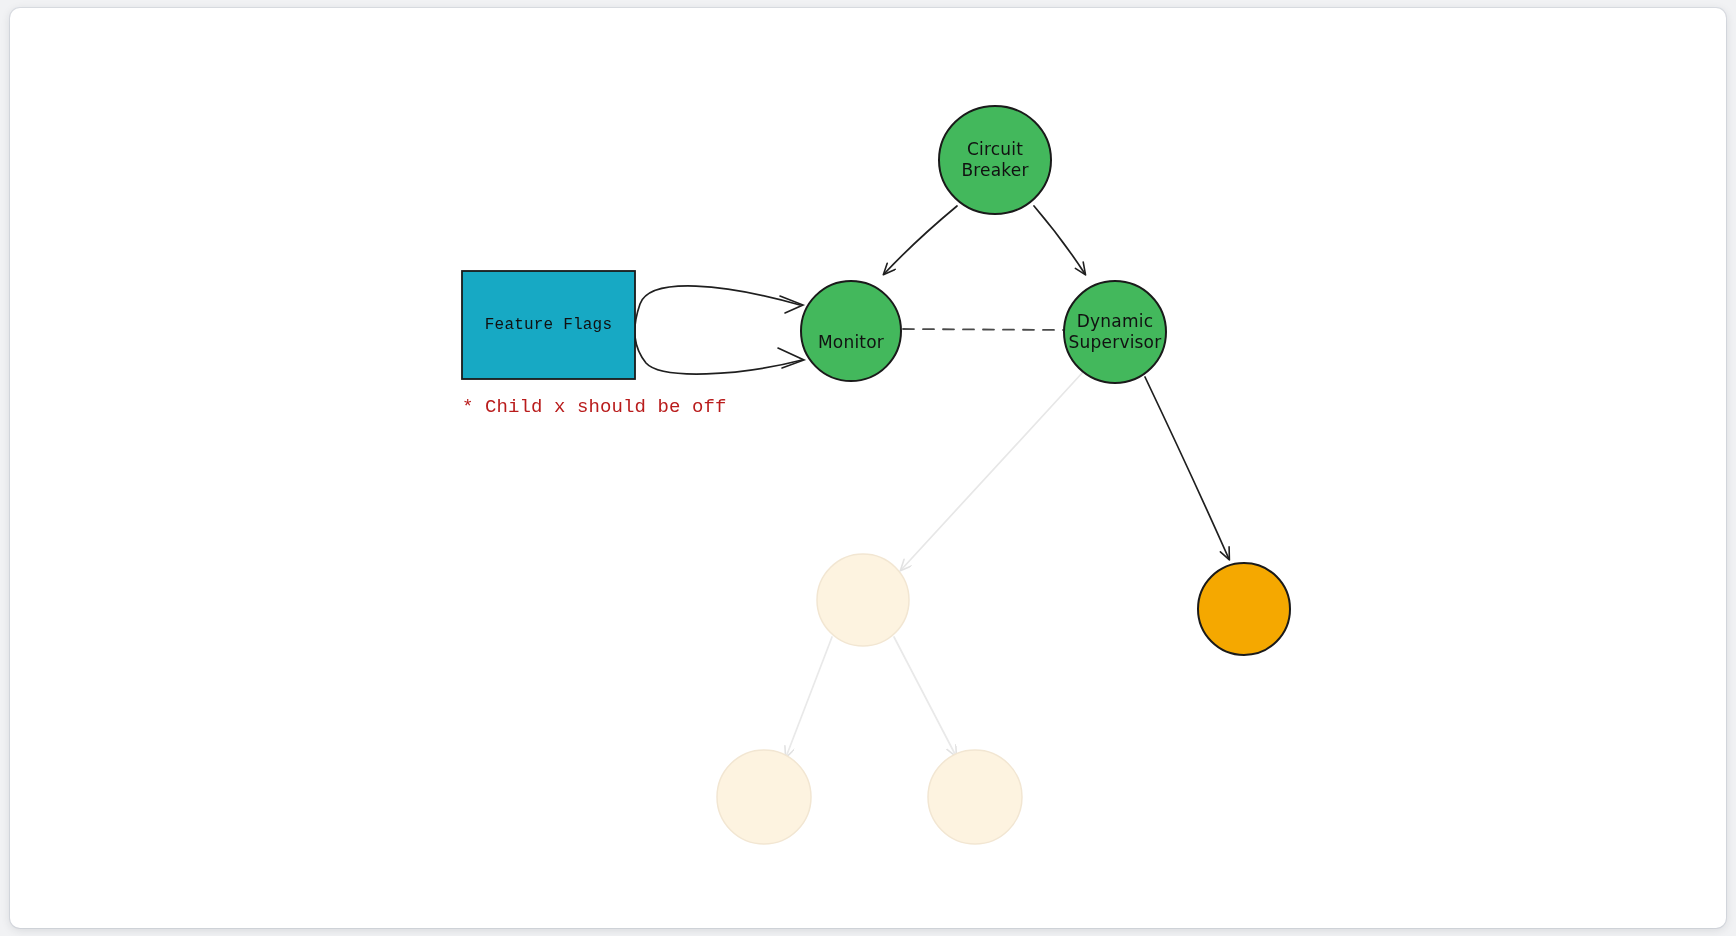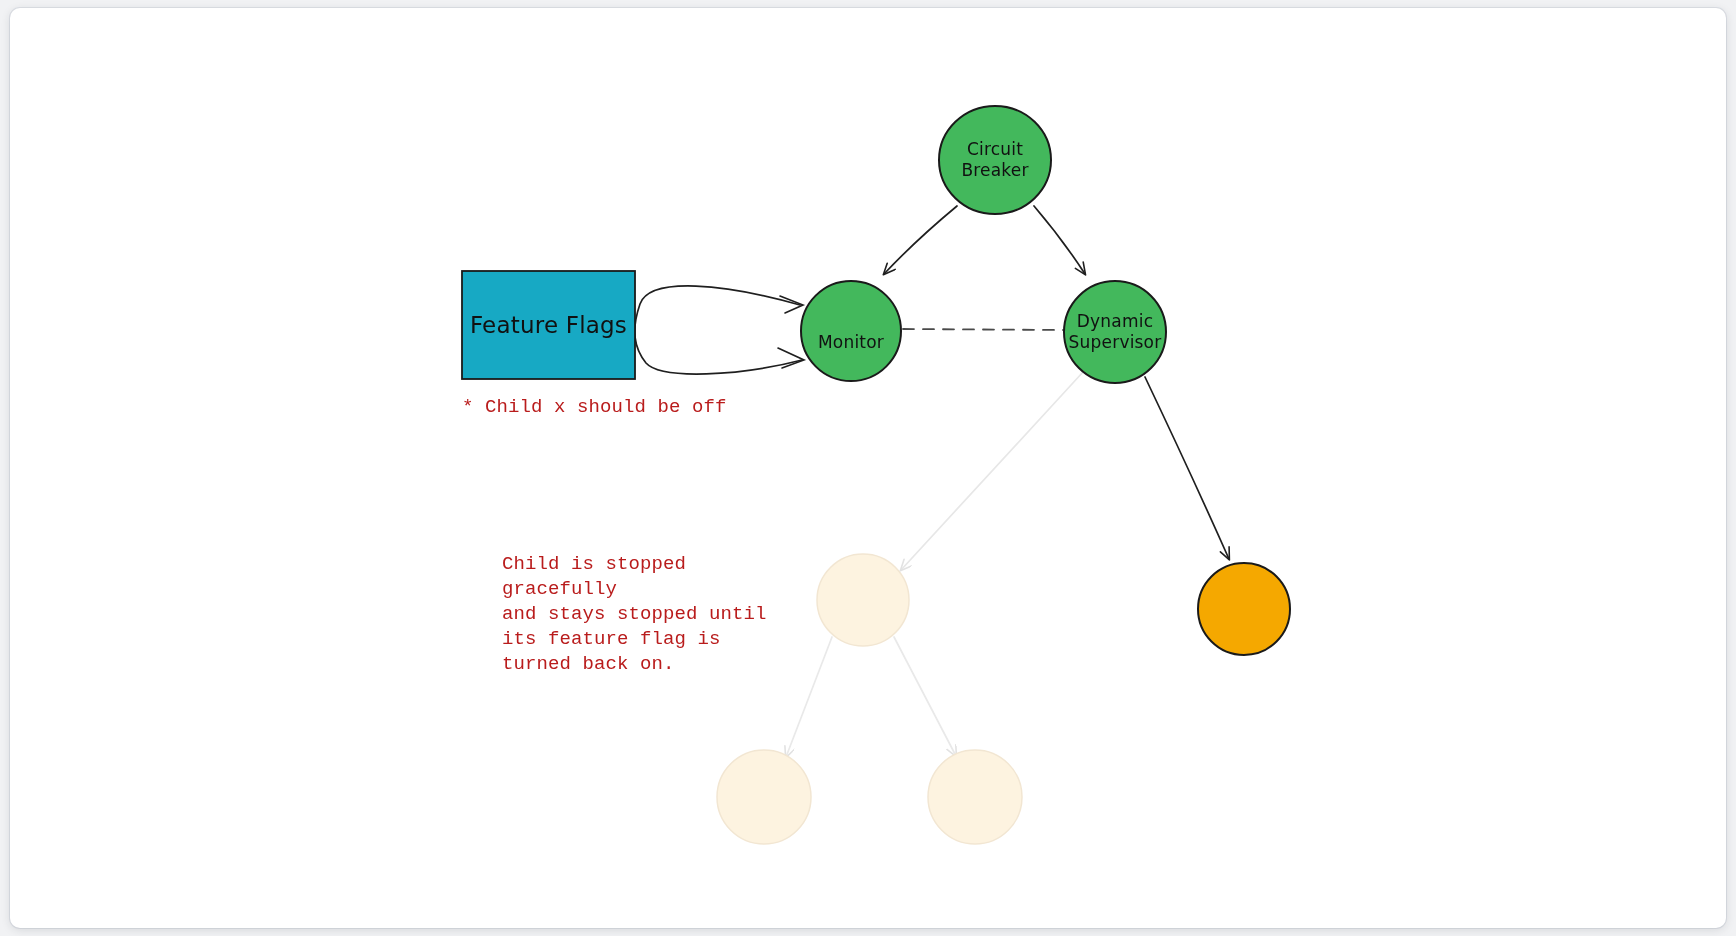--- a/index.html
+++ b/index.html
@@ -45,22 +45,23 @@
     color: #111111;
     font-family: "DejaVu Sans", sans-serif;
     font-size: 17px;
     line-height: 21px;
     text-align: center;
     white-space: pre;
     pointer-events: none;
     letter-spacing: 0.2px;
   }
   .rect-label {
-    font-size: 23px;
+    font-size: 16px;
     line-height: 24px;
+    font-family: Liberation Mono, monospace;
   }
   .annotation {
     position: absolute;
     color: #b91c1c;
     font-family: Liberation Mono, monospace;
     font-size: 19px;
     line-height: 23px;
     white-space: pre-line;
     letter-spacing: 0.1px;
   }
@@ -152,20 +153,16 @@
 
       <div class="node-label" style="left:781px; top:324px; width:120px;">Monitor</div>
 
       <div class="node-label" style="left:1040px; top:303px; width:130px;">Dynamic
 Supervisor</div>
 
       <div class="node-label rect-label" style="left:452px; top:305px; width:173px;">Feature Flags</div>
 
       <div class="annotation" style="left:452px; top:388px;">* Child x should be off</div>
 
-      <div class="annotation note" style="left:492px; top:544px; width:290px;">Child is stopped gracefully
-and stays stopped until
-its feature flag is
-turned back on.</div>
 
     </div>
   </div>
 </div>
 
 </body></html>

